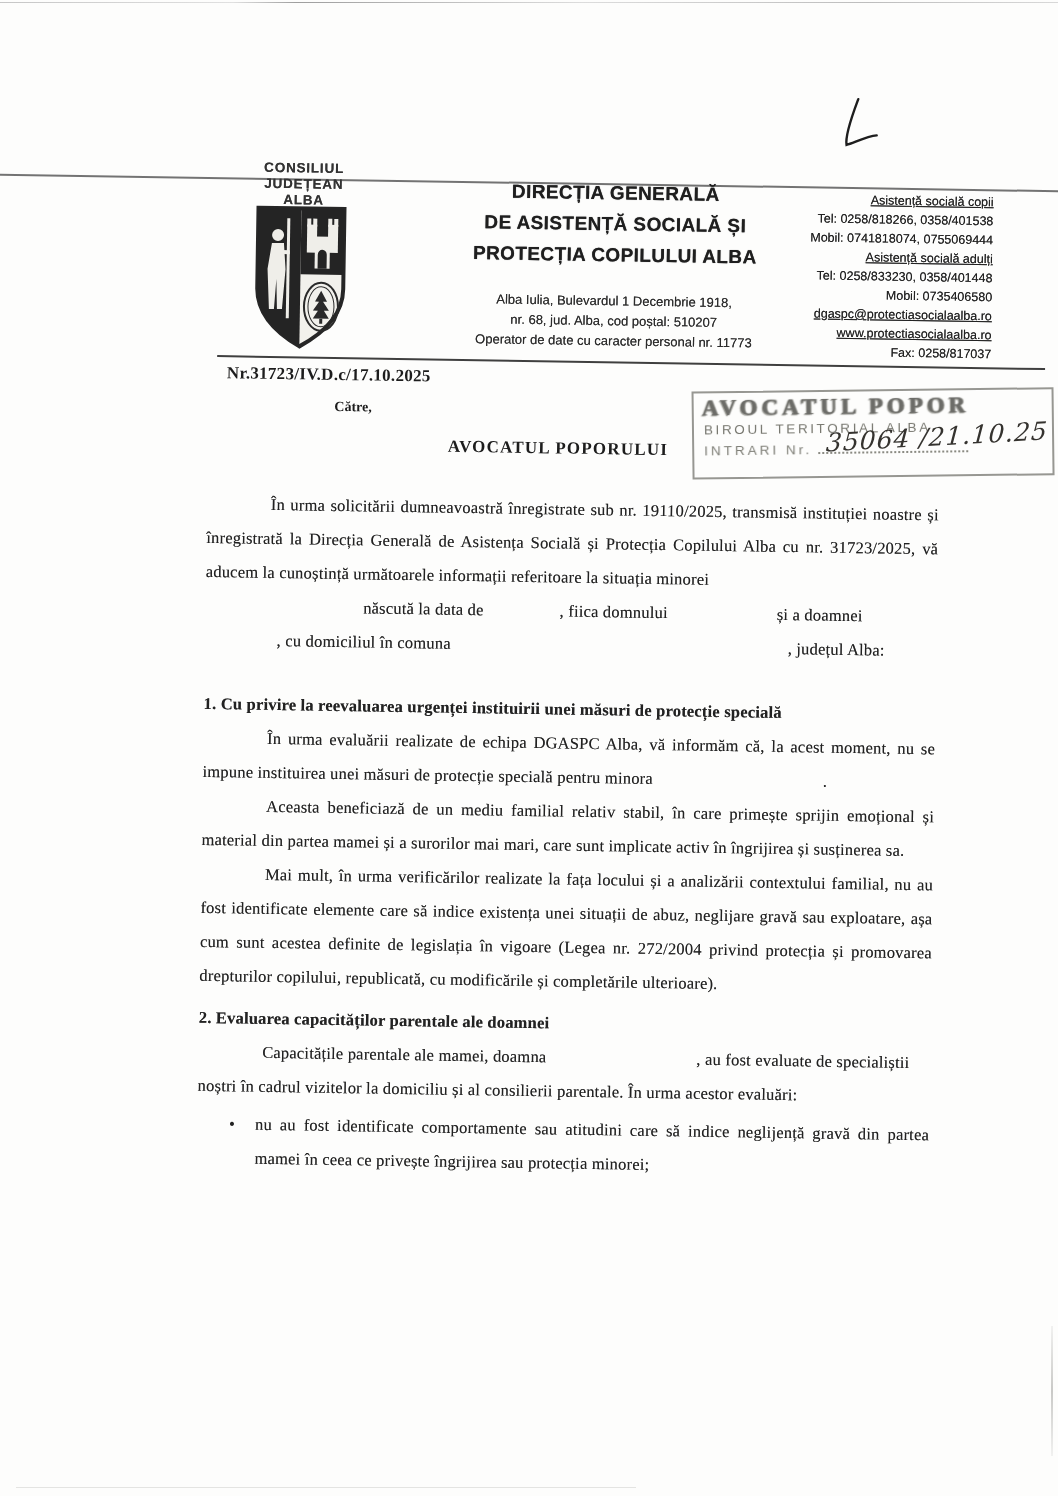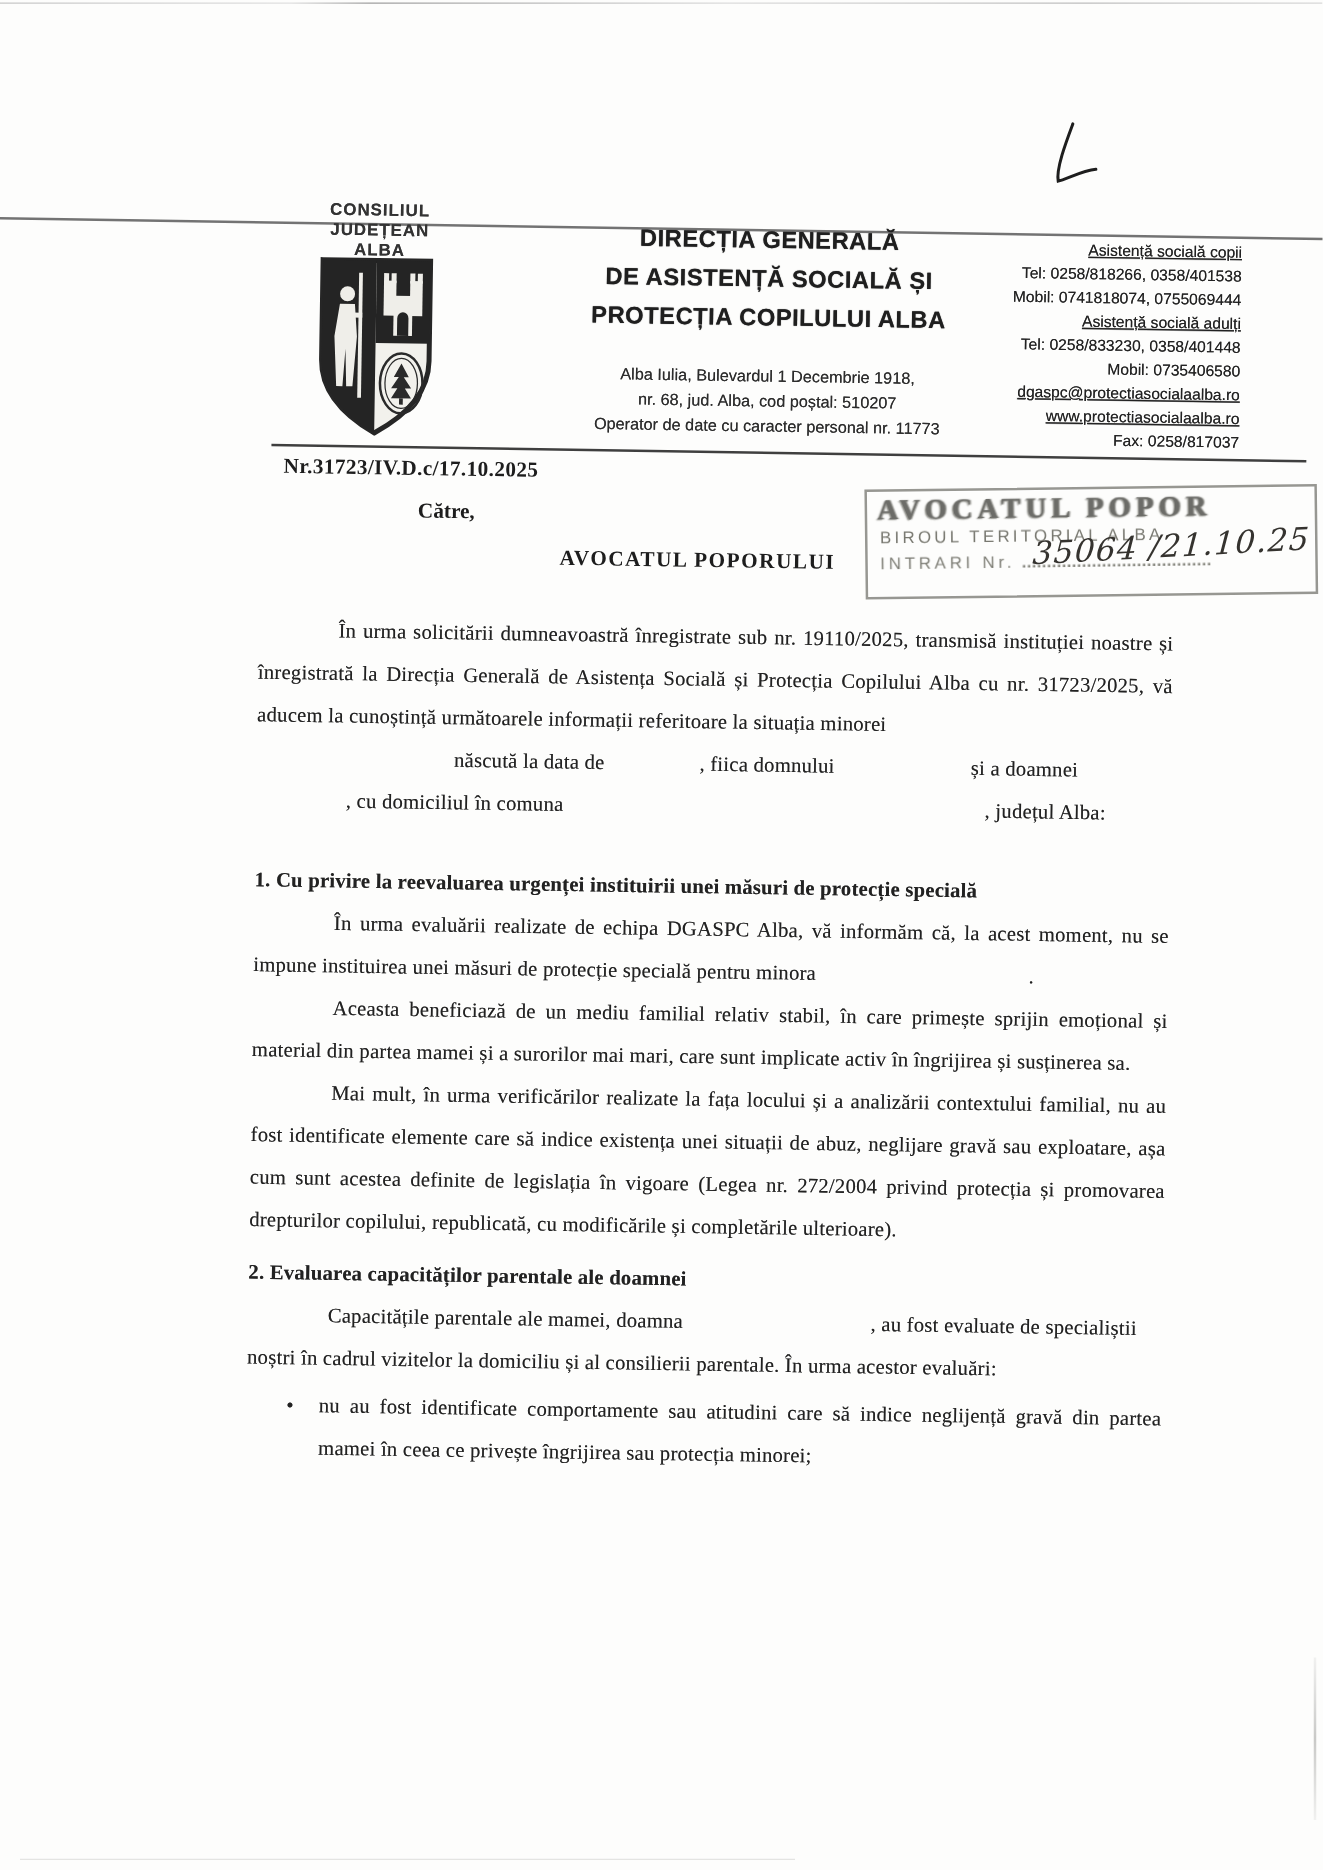--- a/index.html
+++ b/index.html
@@ -33,21 +33,21 @@
     font-family:"Liberation Sans", sans-serif; font-size:13px; line-height:20px; color:#2c2c2c;
     text-shadow:0 0 .4px #555; }
 
   .contacts { position:absolute; left:688px; top:186px; width:300px; text-align:right;
     font-family:"Liberation Sans", sans-serif; font-size:12.5px; line-height:19px; color:#222;
     text-shadow:0 0 .4px #555; }
   .contacts .u { text-decoration:underline; }
 
   .refnum { position:absolute; left:224px; top:368px; font-size:17px; font-weight:bold;
     color:#1d1d1d; letter-spacing:.3px; }
-  .salutation { position:absolute; left:332px; top:402px; font-size:17px; font-weight:bold; color:#1d1d1d; }
+  .salutation { position:absolute; left:332px; top:402px; font-size:14px; font-weight:bold; color:#1d1d1d; }
   .recipient { position:absolute; left:446px; top:438px; font-size:17px; font-weight:bold;
     letter-spacing:1.2px; color:#1d1d1d; }
 
   
   .stamp { position:absolute; left:690px; top:384px; width:358px; height:84px;
     border:2px solid #979792; transform:rotate(-1.6deg); overflow:hidden;
     box-shadow:inset 0 0 0 1px rgba(255,255,255,.6); }
   .stamp-l1 { margin:2px 0 0 8px; font-weight:bold; font-size:23px; letter-spacing:4px;
     color:#6c6c68; white-space:nowrap; filter:blur(.4px);
     text-shadow:1px 0 1px #8f8f8a, -1px 1px 1px #9c9c96; }

